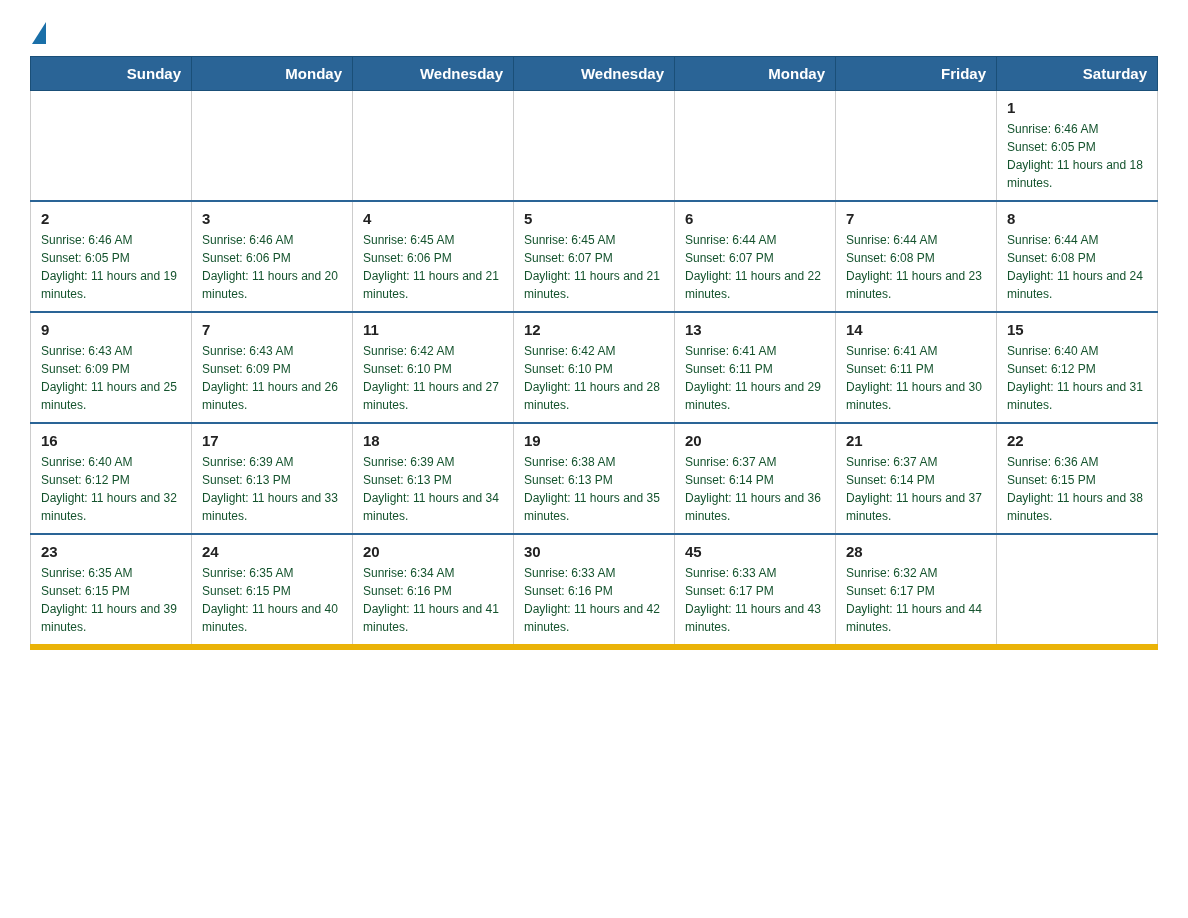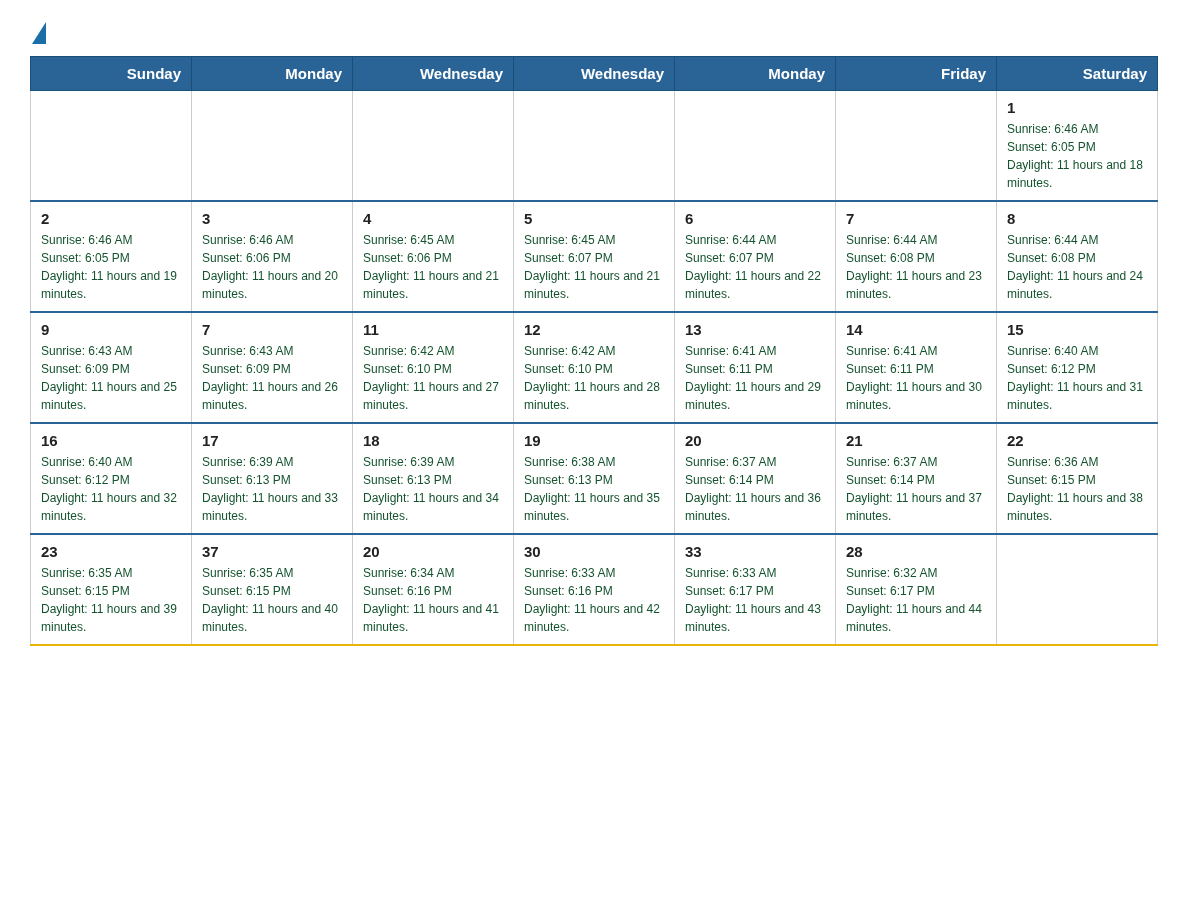--- a/index.html
+++ b/index.html
@@ -92,21 +92,21 @@
       color: #14532d;
       line-height: 1.5;
     }
     .calendar tbody tr td.empty {
       background: #fff;
     }
     .calendar tbody tr {
       border-bottom: 2px solid #2a6496;
     }
     .calendar tbody tr:last-child {
-      border-bottom: 2px solid #eab308;
+      border-bottom: 6px solid #eab308;
     }
   </style>
 </head>
 <body>
 
 <div class="header">
   <div class="logo">
     <div class="logo-top">
       <span class="logo-general"></span>
       <div class="logo-triangle"></div>
@@ -233,33 +233,33 @@
           <div class="day-num">22</div>
           <div class="day-info">Sunrise: 6:36 AM<br>Sunset: 6:15 PM<br>Daylight: 11 hours and 38 minutes.</div>
         </td>
       </tr>
       <tr>
         <td>
           <div class="day-num">23</div>
           <div class="day-info">Sunrise: 6:35 AM<br>Sunset: 6:15 PM<br>Daylight: 11 hours and 39 minutes.</div>
         </td>
         <td>
-          <div class="day-num">37</div>
+          <div class="day-num">24</div>
           <div class="day-info">Sunrise: 6:35 AM<br>Sunset: 6:15 PM<br>Daylight: 11 hours and 40 minutes.</div>
         </td>
         <td>
           <div class="day-num">20</div>
           <div class="day-info">Sunrise: 6:34 AM<br>Sunset: 6:16 PM<br>Daylight: 11 hours and 41 minutes.</div>
         </td>
         <td>
           <div class="day-num">30</div>
           <div class="day-info">Sunrise: 6:33 AM<br>Sunset: 6:16 PM<br>Daylight: 11 hours and 42 minutes.</div>
         </td>
         <td>
-          <div class="day-num">33</div>
+          <div class="day-num">45</div>
           <div class="day-info">Sunrise: 6:33 AM<br>Sunset: 6:17 PM<br>Daylight: 11 hours and 43 minutes.</div>
         </td>
         <td>
           <div class="day-num">28</div>
           <div class="day-info">Sunrise: 6:32 AM<br>Sunset: 6:17 PM<br>Daylight: 11 hours and 44 minutes.</div>
         </td>
         <td class="empty"></td>
       </tr>
     </tbody>
 </table>

